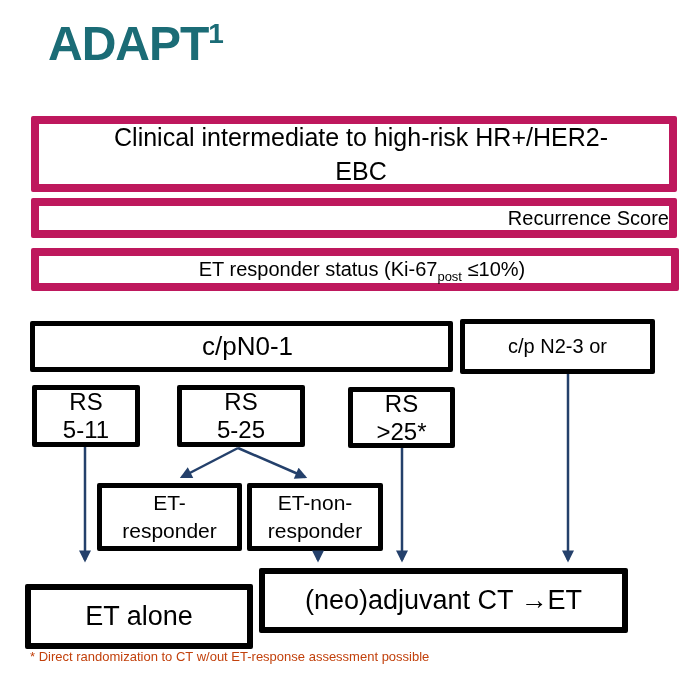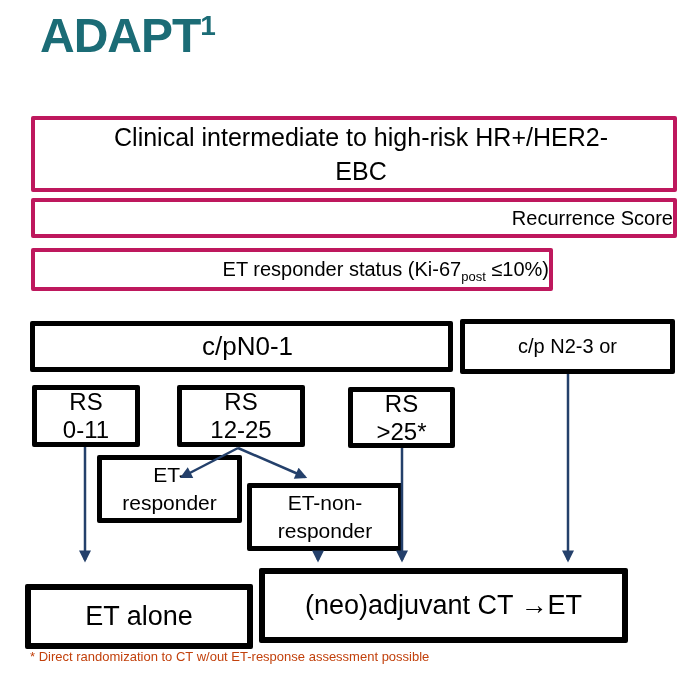--- a/index.html
+++ b/index.html
@@ -1,46 +1,46 @@
 <!DOCTYPE html>
 <html><head>
 <meta charset="utf-8">
 <style>
   html,body{margin:0;padding:0;}
   body{
     width:692px;height:674px;position:relative;background:#ffffff;
     font-family:"Liberation Sans", sans-serif;color:#000;overflow:hidden;
   }
   .title{
-    position:absolute;left:40px;top:8px;margin:0;
+    position:absolute;left:40px;top:8px;margin:8px;
     font-size:48px;font-weight:700;letter-spacing:-1px;color:#1B6C76;
   }
   .title sup{font-size:28px;vertical-align:super;line-height:0;}
   .box{
     position:absolute;display:flex;flex-direction:column;
     align-items:center;justify-content:center;text-align:center;
     background:#fff;box-sizing:border-box;border-radius:2px;
   }
-  .navy{border:4px solid #be185d;padding-left:14px;}
+  .navy{border:8px solid #be185d;padding-left:14px;}
   .black{border:5px solid #000;}
   .blackthick{border:6px solid #000;}
 
   .box-clinical{left:31px;top:116px;width:646px;height:76px;font-size:25px;line-height:34px;}
   .box-recurrence{left:31px;top:198px;width:646px;height:40px;font-size:20px;align-items:flex-end;}
-  .box-etstatus{left:31px;top:248px;width:522px;height:43px;font-size:20px;align-items:flex-end;}
+  .box-etstatus{left:31px;top:248px;width:648px;height:43px;font-size:20px;}
   .box-etstatus sub{font-size:13px;vertical-align:sub;line-height:0;}
   .box-cpn01{left:30px;top:321px;width:423px;height:51px;font-size:26px;padding-left:12px;}
-  .box-cpn23{left:460px;top:319px;width:215px;height:55px;font-size:20px;line-height:25px;}
+  .box-cpn23{left:460px;top:319px;width:195px;height:55px;font-size:20px;line-height:25px;}
   .box-rs-low{left:32px;top:385px;width:108px;height:62px;font-size:24px;line-height:28px;}
   .box-rs-mid{left:177px;top:385px;width:128px;height:62px;font-size:24px;line-height:28px;}
   .box-rs-high{left:348px;top:387px;width:107px;height:61px;font-size:24px;line-height:28px;}
-  .box-etresp{left:97px;top:455px;width:145px;height:68px;font-size:21px;line-height:28px;}
-  .box-etnonresp{left:247px;top:483px;width:156px;height:68px;font-size:21px;line-height:28px;}
+  .box-etresp{left:97px;top:483px;width:145px;height:68px;font-size:21px;line-height:28px;}
+  .box-etnonresp{left:247px;top:483px;width:136px;height:68px;font-size:21px;line-height:28px;}
   .box-etalone{left:25px;top:568px;width:228px;height:65px;font-size:27px;margin-top:16px;}
-  .box-neo{left:259px;top:568px;width:369px;height:75px;font-size:27px;}
+  .box-neo{left:259px;top:568px;width:369px;height:65px;font-size:27px;}
 
   .footnote{
     position:absolute;left:30px;top:649px;font-size:13px;color:#c2410c;
   }
   svg.arrows{position:absolute;left:0;top:0;pointer-events:none;}
   .arrow-line{stroke:#24406B;stroke-width:2.5;fill:none;}
 </style>
 </head>
 <body>
 
@@ -62,26 +62,26 @@
 <div class="box black box-cpn01">
   <span>c/pN0-1</span>
 </div>
 
 <div class="box black box-cpn23">
   <span>c/p N2-3 or</span>
 </div>
 
 <div class="box black box-rs-low">
   <span>RS</span>
-  <span>0-11</span>
+  <span>5-11</span>
 </div>
 
 <div class="box black box-rs-mid">
   <span>RS</span>
-  <span>12-25</span>
+  <span>5-25</span>
 </div>
 
 <div class="box black box-rs-high">
   <span>RS</span>
   <span>&gt;25*</span>
 </div>
 
 <div class="box black box-etresp">
   <span>ET-</span>
   <span>responder</span>

